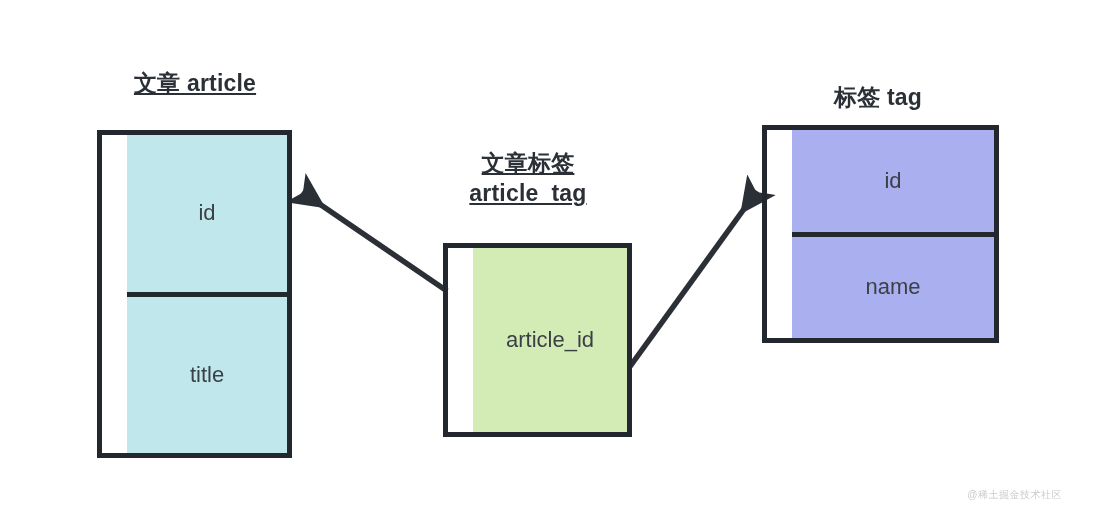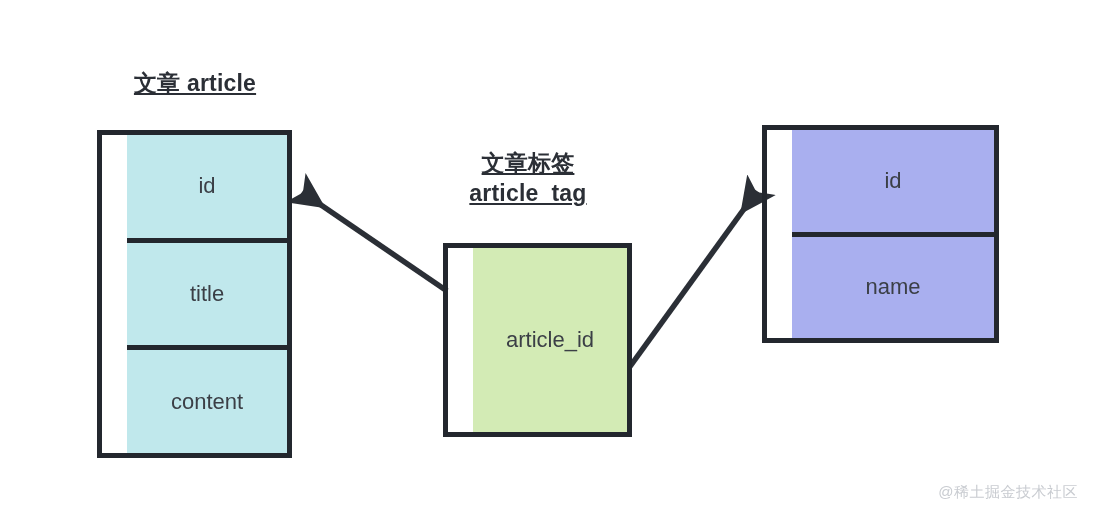--- a/index.html
+++ b/index.html
@@ -78,24 +78,24 @@
     position: absolute;
     left: 0; top: 0;
     width: 1098px;
     height: 516px;
     z-index: 2;
   }
 
   
   #watermark {
     position: absolute;
-    right: 20px;
+    right: 36px;
     bottom: 14px;
     color: #c9ccd1;
-    font-size: 15px;
+    font-size: 10px;
     letter-spacing: 0.5px;
     white-space: nowrap;
   }
 </style>
 </head>
 <body>
 
 <div id="canvas">
 
   <svg id="arrow-layer" viewBox="0 0 1098 516" xmlns="http://www.w3.org/2000/svg">
@@ -110,30 +110,30 @@
     <g>
       <line x1="613" y1="390" x2="757" y2="191" stroke="#2b2f36" stroke-width="5.5" stroke-linecap="butt" marker-end="url(#head-left)"></line>
     </g>
   </svg>
 
   <div class="table-title" id="title-article">文章 article</div>
 
   <div class="entity-table" id="table-article">
     <div class="cell">id</div>
     <div class="cell">title</div>
-    <div class="cell">content</div>
   </div>
 
   <div class="table-title" id="title-article-tag">文章标签
 article_tag</div>
 
   <div class="entity-table" id="table-article-tag">
     <div class="cell">article_id</div>
   </div>
 
+  <div class="table-title" id="title-tag">标签 tag</div>
 
   <div class="entity-table" id="table-tag">
     <div class="cell">id</div>
     <div class="cell">name</div>
   </div>
 
   <div id="watermark">@稀土掘金技术社区</div>
 
 </div>
 

